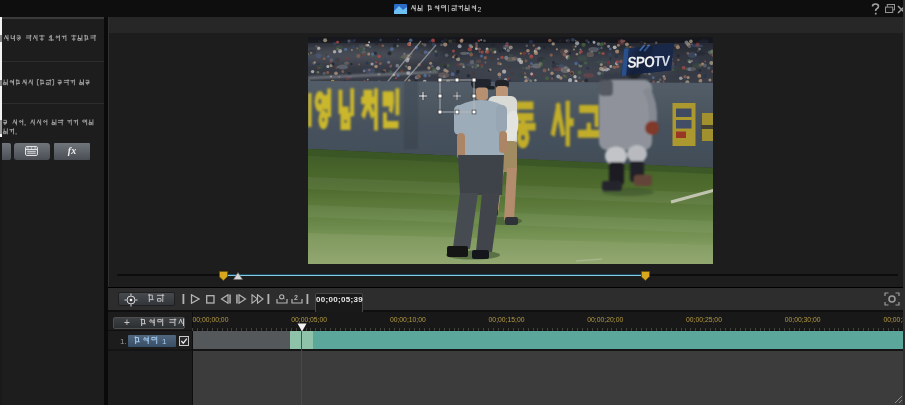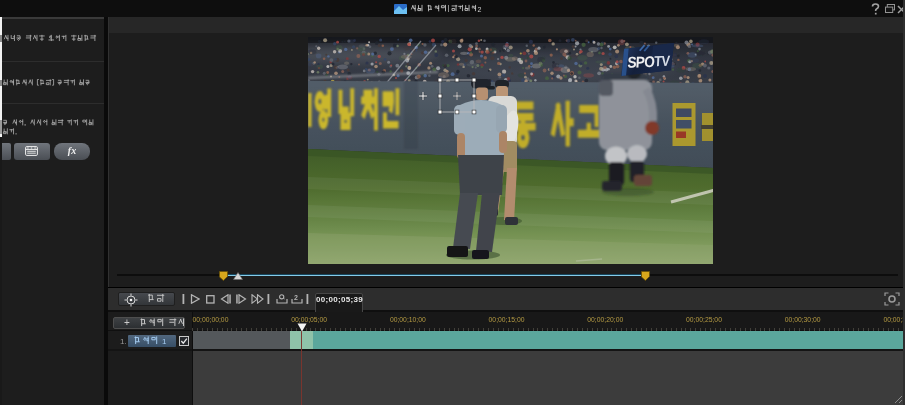--- a/index.html
+++ b/index.html
@@ -44,21 +44,21 @@
       </g>
       <g fill="#f0f0f0">
         <rect x="2.2" y="1.5" width="1.4" height="1"></rect>
         <rect x="5.8" y="1.5" width="1.4" height="1"></rect>
         <rect x="9.4" y="1.5" width="1.4" height="1"></rect>
         <rect x="2.2" y="4.8" width="8.6" height="0.9"></rect>
         <rect x="2.2" y="6.7" width="8.6" height="0.9"></rect>
       </g>
     </svg>
   </div>
-<div class="abs" style="left:54px;top:143px;width:36px;height:17px;background:linear-gradient(#70757c,#4a4e54);border-radius:8px;text-align:center;font-family:'Liberation Serif',serif;font-style:italic;font-weight:bold;font-size:10px;color:#f2f2f2;line-height:16px">fx</div>
+<div class="abs" style="left:54px;top:143px;width:36px;height:17px;background:linear-gradient(#70757c,#4a4e54);border-radius:1px;text-align:center;font-family:'Liberation Serif',serif;font-style:italic;font-weight:bold;font-size:10px;color:#f2f2f2;line-height:16px">fx</div>
 
 <div class="abs" style="left:0;top:17px;width:2px;height:120px;background:#f2f2f2"></div>
 <div class="abs" style="left:0;top:137px;width:2px;height:268px;background:#191919"></div>
 <div class="abs" style="left:0;top:35px;width:2px;height:7px;background:#8a8a8a"></div>
 <div class="abs" style="left:0;top:80px;width:2px;height:6px;background:#8a8a8a"></div>
 <div class="abs" style="left:0;top:120px;width:2px;height:14px;background:#9a9a9a"></div>
 
 <div class="abs" style="left:104px;top:17px;width:4px;height:388px;background:#0a0a0a"></div>
 
 <div class="abs" style="left:108px;top:17px;width:797px;height:16px;background:#272727"></div>

